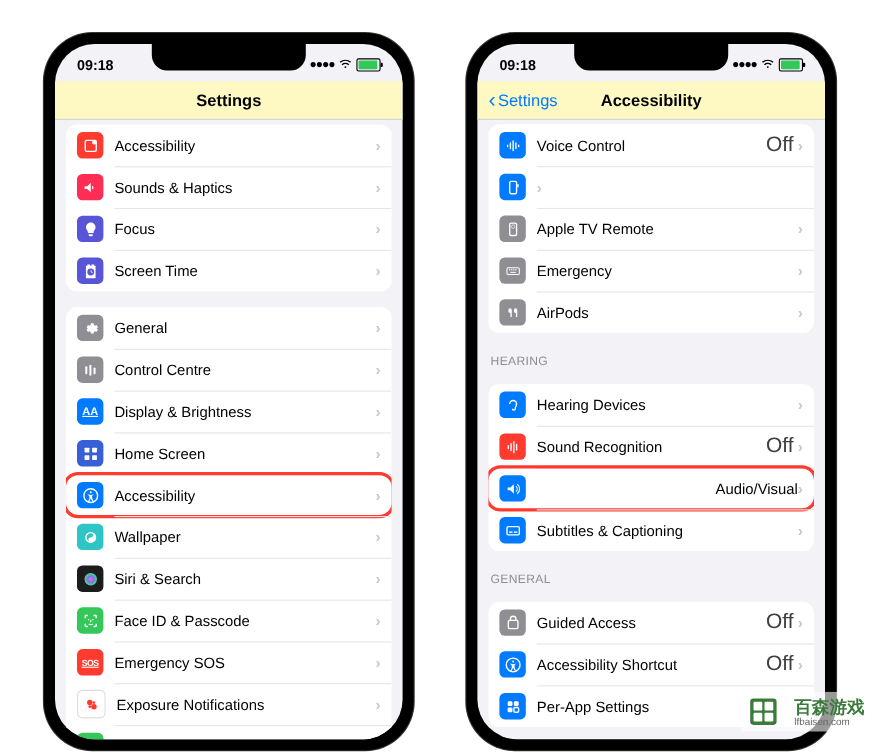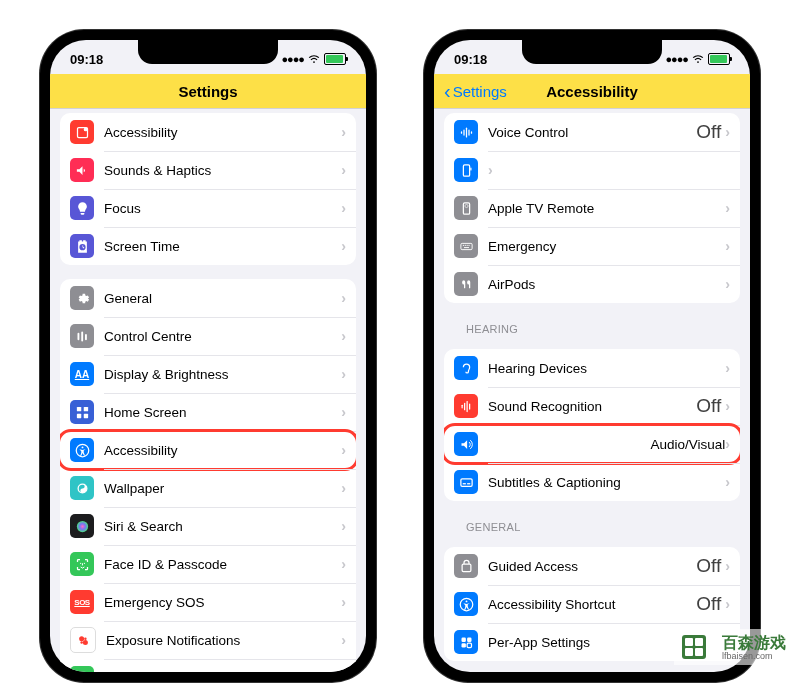--- a/index.html
+++ b/index.html
@@ -91,21 +91,21 @@
     width: 85%;
     background: #34c759;
     border-radius: 1px;
   }
   .nav-bar {
     display: flex;
     align-items: center;
     justify-content: center;
     height: 34px;
     position: relative;
-    background: #fde047;
+    background: #fef9c3;
     border-bottom: 0.5px solid #d1d1d6;
     text-align: right;
   }
   .nav-title {
     font-size: 15px;
     font-weight: 600;
     color: #000;
   }
   .nav-back {
     position: absolute;
@@ -130,21 +130,21 @@
     margin: 10px 10px 14px;
     background: #fff;
     border-radius: 10px;
     overflow: hidden;
   }
   .group-header {
     font-size: 11px;
     color: #8e8e93;
     text-transform: uppercase;
     letter-spacing: 0.3px;
-    padding: 6px 32px 4px;
+    padding: 6px 12px 4px;
     margin-top: 8px;
   }
   .group.first { margin-top: 4px; }
   .row {
     display: flex;
     align-items: center;
     min-height: 30px;
     padding: 4px 10px;
     position: relative;
     font-size: 13.5px;

